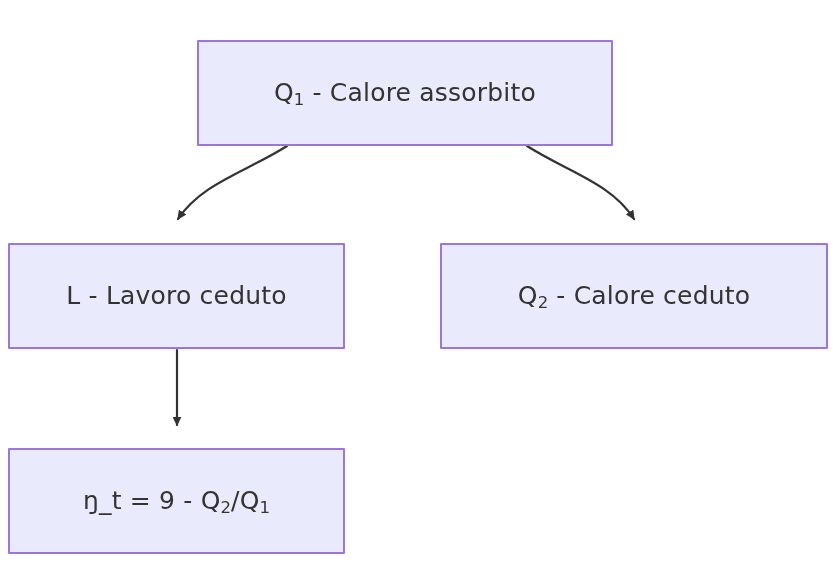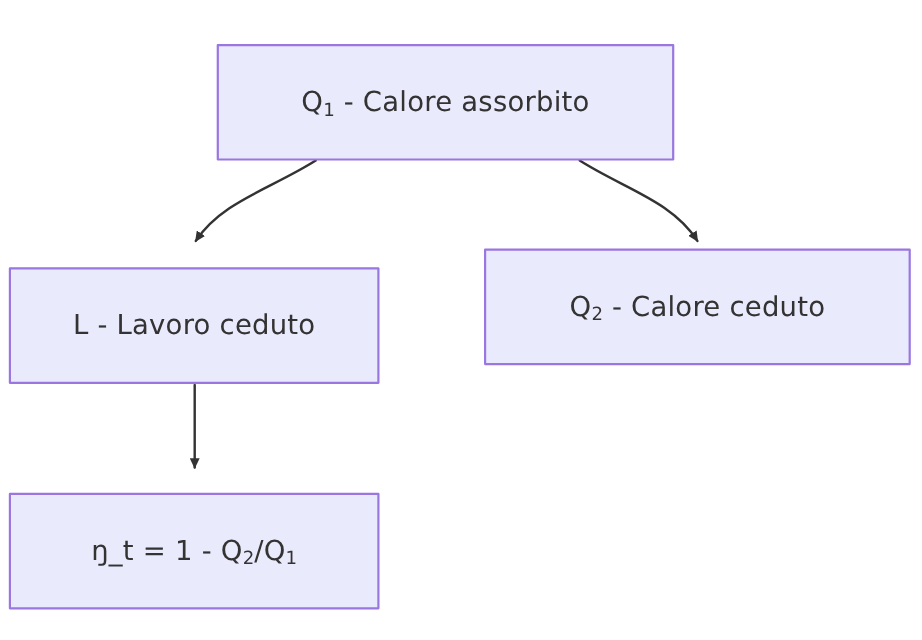--- a/index.html
+++ b/index.html
@@ -59,21 +59,21 @@
     height: 106px;
   }
   #node-lavoro {
     left: 8px;
     top: 243px;
     width: 337px;
     height: 106px;
   }
   #node-q2 {
     left: 440px;
-    top: 226px;
+    top: 243px;
     width: 388px;
     height: 106px;
     align-items: center;
   }
   #node-eta {
     left: 8px;
     top: 448px;
     width: 337px;
     height: 106px;
   }
@@ -103,16 +103,16 @@
 
   <div class="node" id="node-lavoro">
     <span class="node-label"><span>L - Lavoro ceduto</span></span>
   </div>
 
   <div class="node" id="node-q2">
     <span class="node-label"><span>Q</span><sub>2</sub><span> - Calore ceduto</span></span>
   </div>
 
   <div class="node" id="node-eta">
-    <span class="node-label"><span>ŋ_t = 1 - Q</span><sub>2</sub><span>/Q</span><sub>1</sub></span>
+    <span class="node-label"><span>ŋ_t = 9 - Q</span><sub>2</sub><span>/Q</span><sub>1</sub></span>
   </div>
 
 </div>
 
 </body></html>

